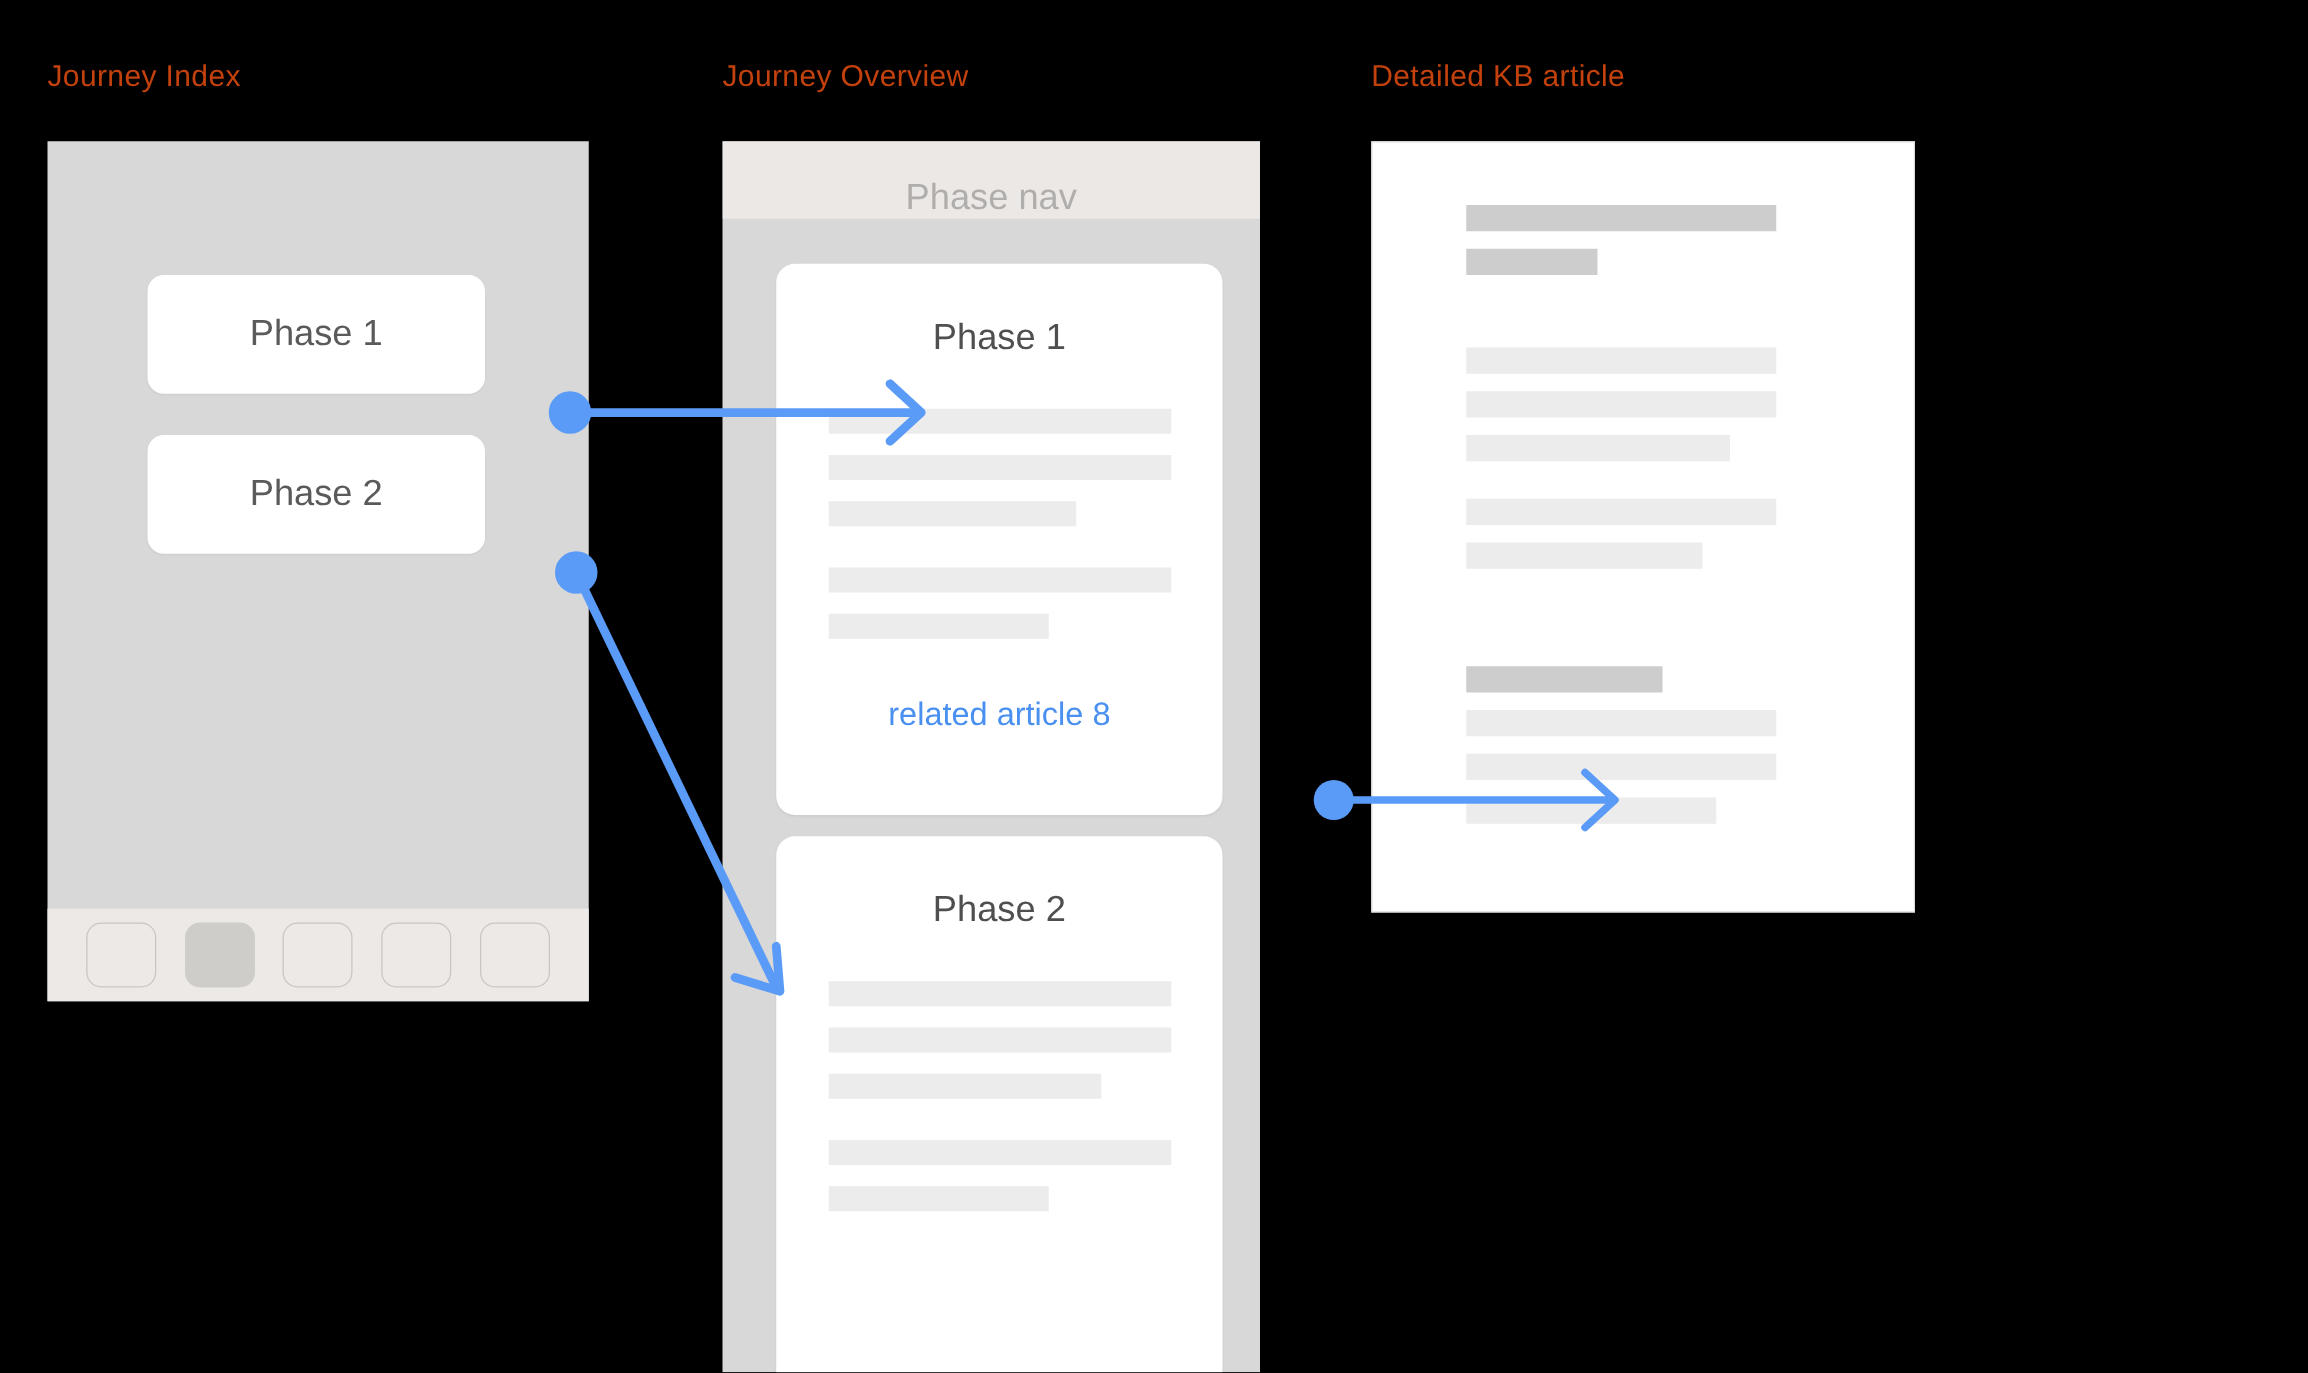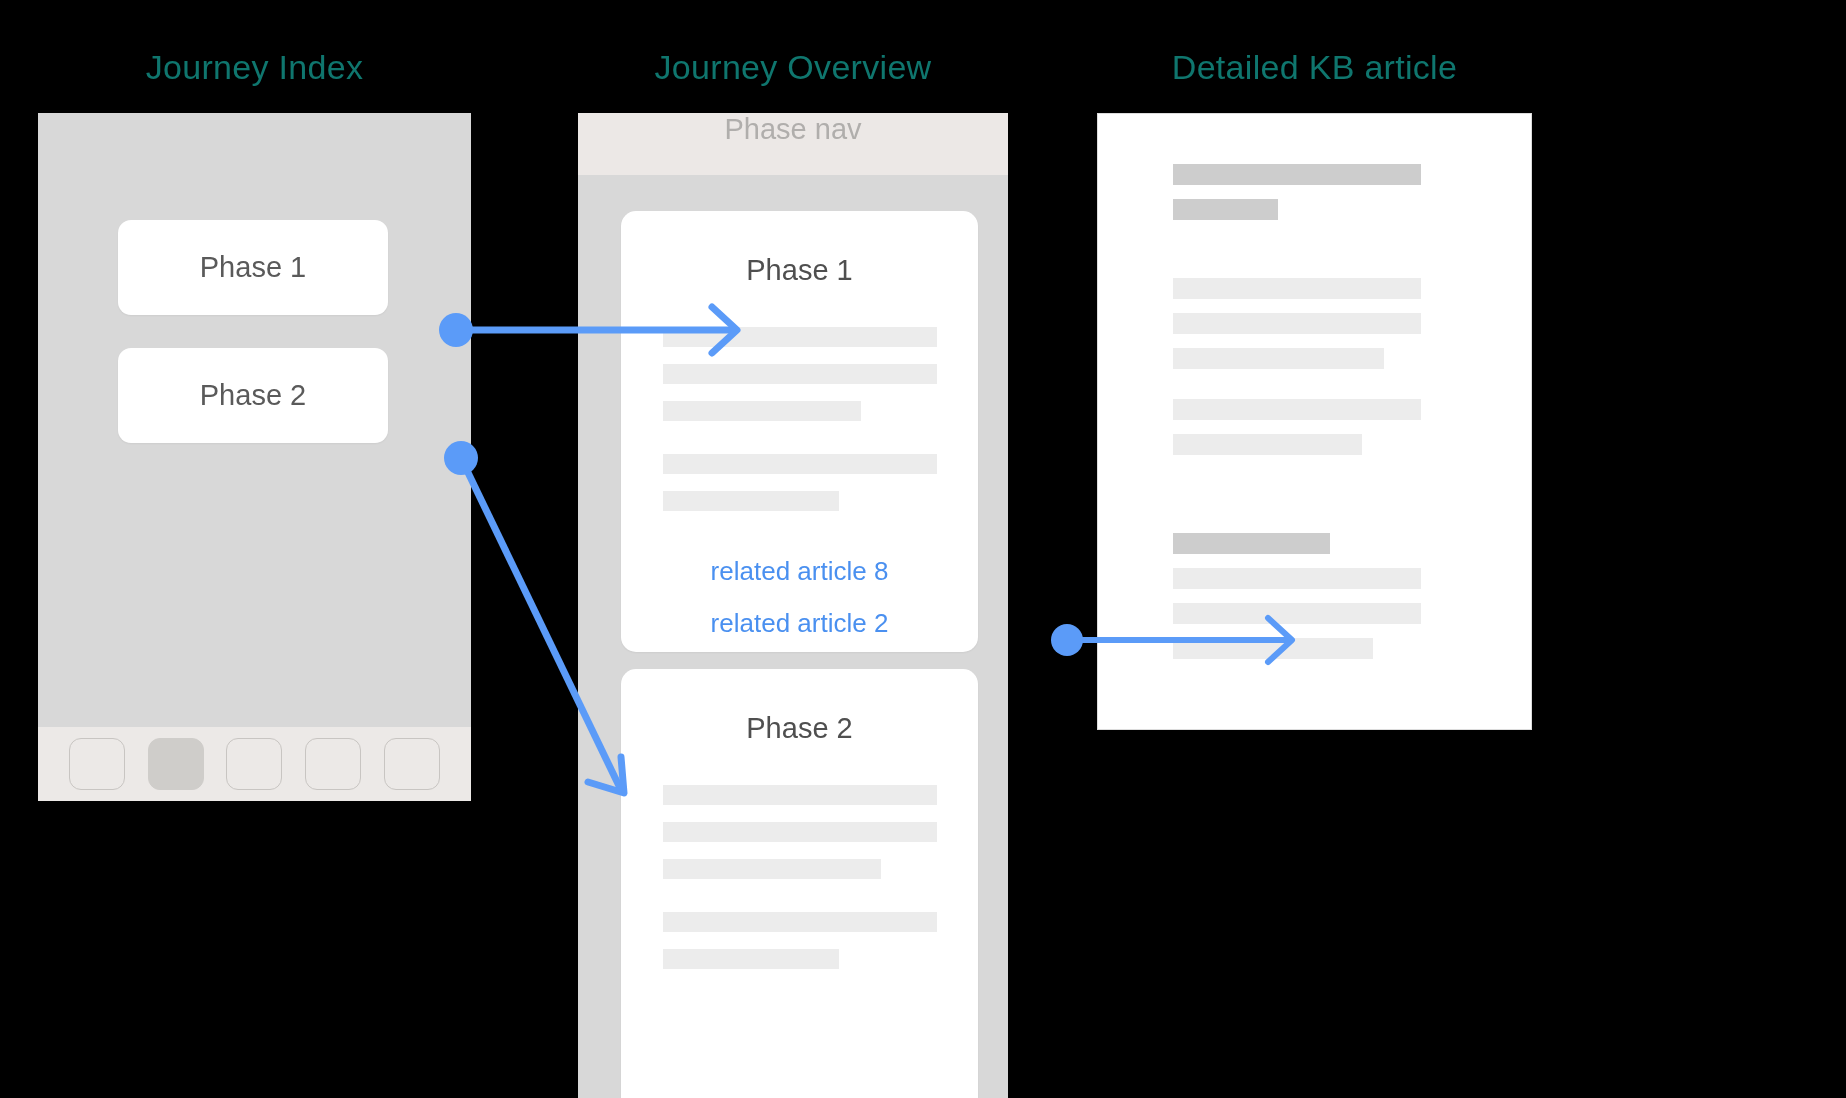--- a/index.html
+++ b/index.html
@@ -15,25 +15,25 @@
     position: relative;
     width: 1846px;
     height: 1098px;
     background: #000000;
     overflow: hidden;
   }
 
   
   .col-title {
     position: absolute;
-    color: #0f766e;
-    font-size: 34px;
+    color: #c2410c;
+    font-size: 24px;
     font-weight: 400;
     letter-spacing: 0.3px;
-    text-align: center;
+    text-align: left;
     white-space: nowrap;
   }
 
   
   .panel { position: absolute; }
 
   
   #journey-index {
     left: 38px;
     top: 113px;
@@ -97,21 +97,21 @@
     background: #d8d8d8;
     overflow: hidden;
   }
   #phase-nav {
     position: absolute;
     left: 0; top: 0;
     width: 430px;
     height: 62px;
     background: #ece8e6;
     display: flex;
-    align-items: flex-start;
+    align-items: flex-end;
     justify-content: center;
   }
   #phase-nav-label {
     color: #b0aeac;
     font-size: 29px;
   }
   .jo-card {
     position: absolute;
     left: 43px;
     width: 357px;
@@ -226,21 +226,20 @@
         <div class="jo-line" style="width:274px;"></div>
         <div class="jo-line" style="width:274px;"></div>
         <div class="jo-line" style="width:198px; margin-left:42px; margin-right:auto;"></div>
         <div class="jo-gap"></div>
         <div class="jo-line" style="width:274px;"></div>
         <div class="jo-line" style="width:176px; margin-left:42px; margin-right:auto;"></div>
       </div>
 
       <div class="jo-links">
         <div class="jo-link">related article 8</div>
-        <div class="jo-link">related article 2</div>
       </div>
     </div>
 
     <div class="jo-card" id="jo-card-2">
       <div class="jo-card-title">Phase 2</div>
 
       <div class="jo-lines">
         <div class="jo-line" style="width:274px;"></div>
         <div class="jo-line" style="width:274px;"></div>
         <div class="jo-line" style="width:218px; margin-left:42px; margin-right:auto;"></div>

